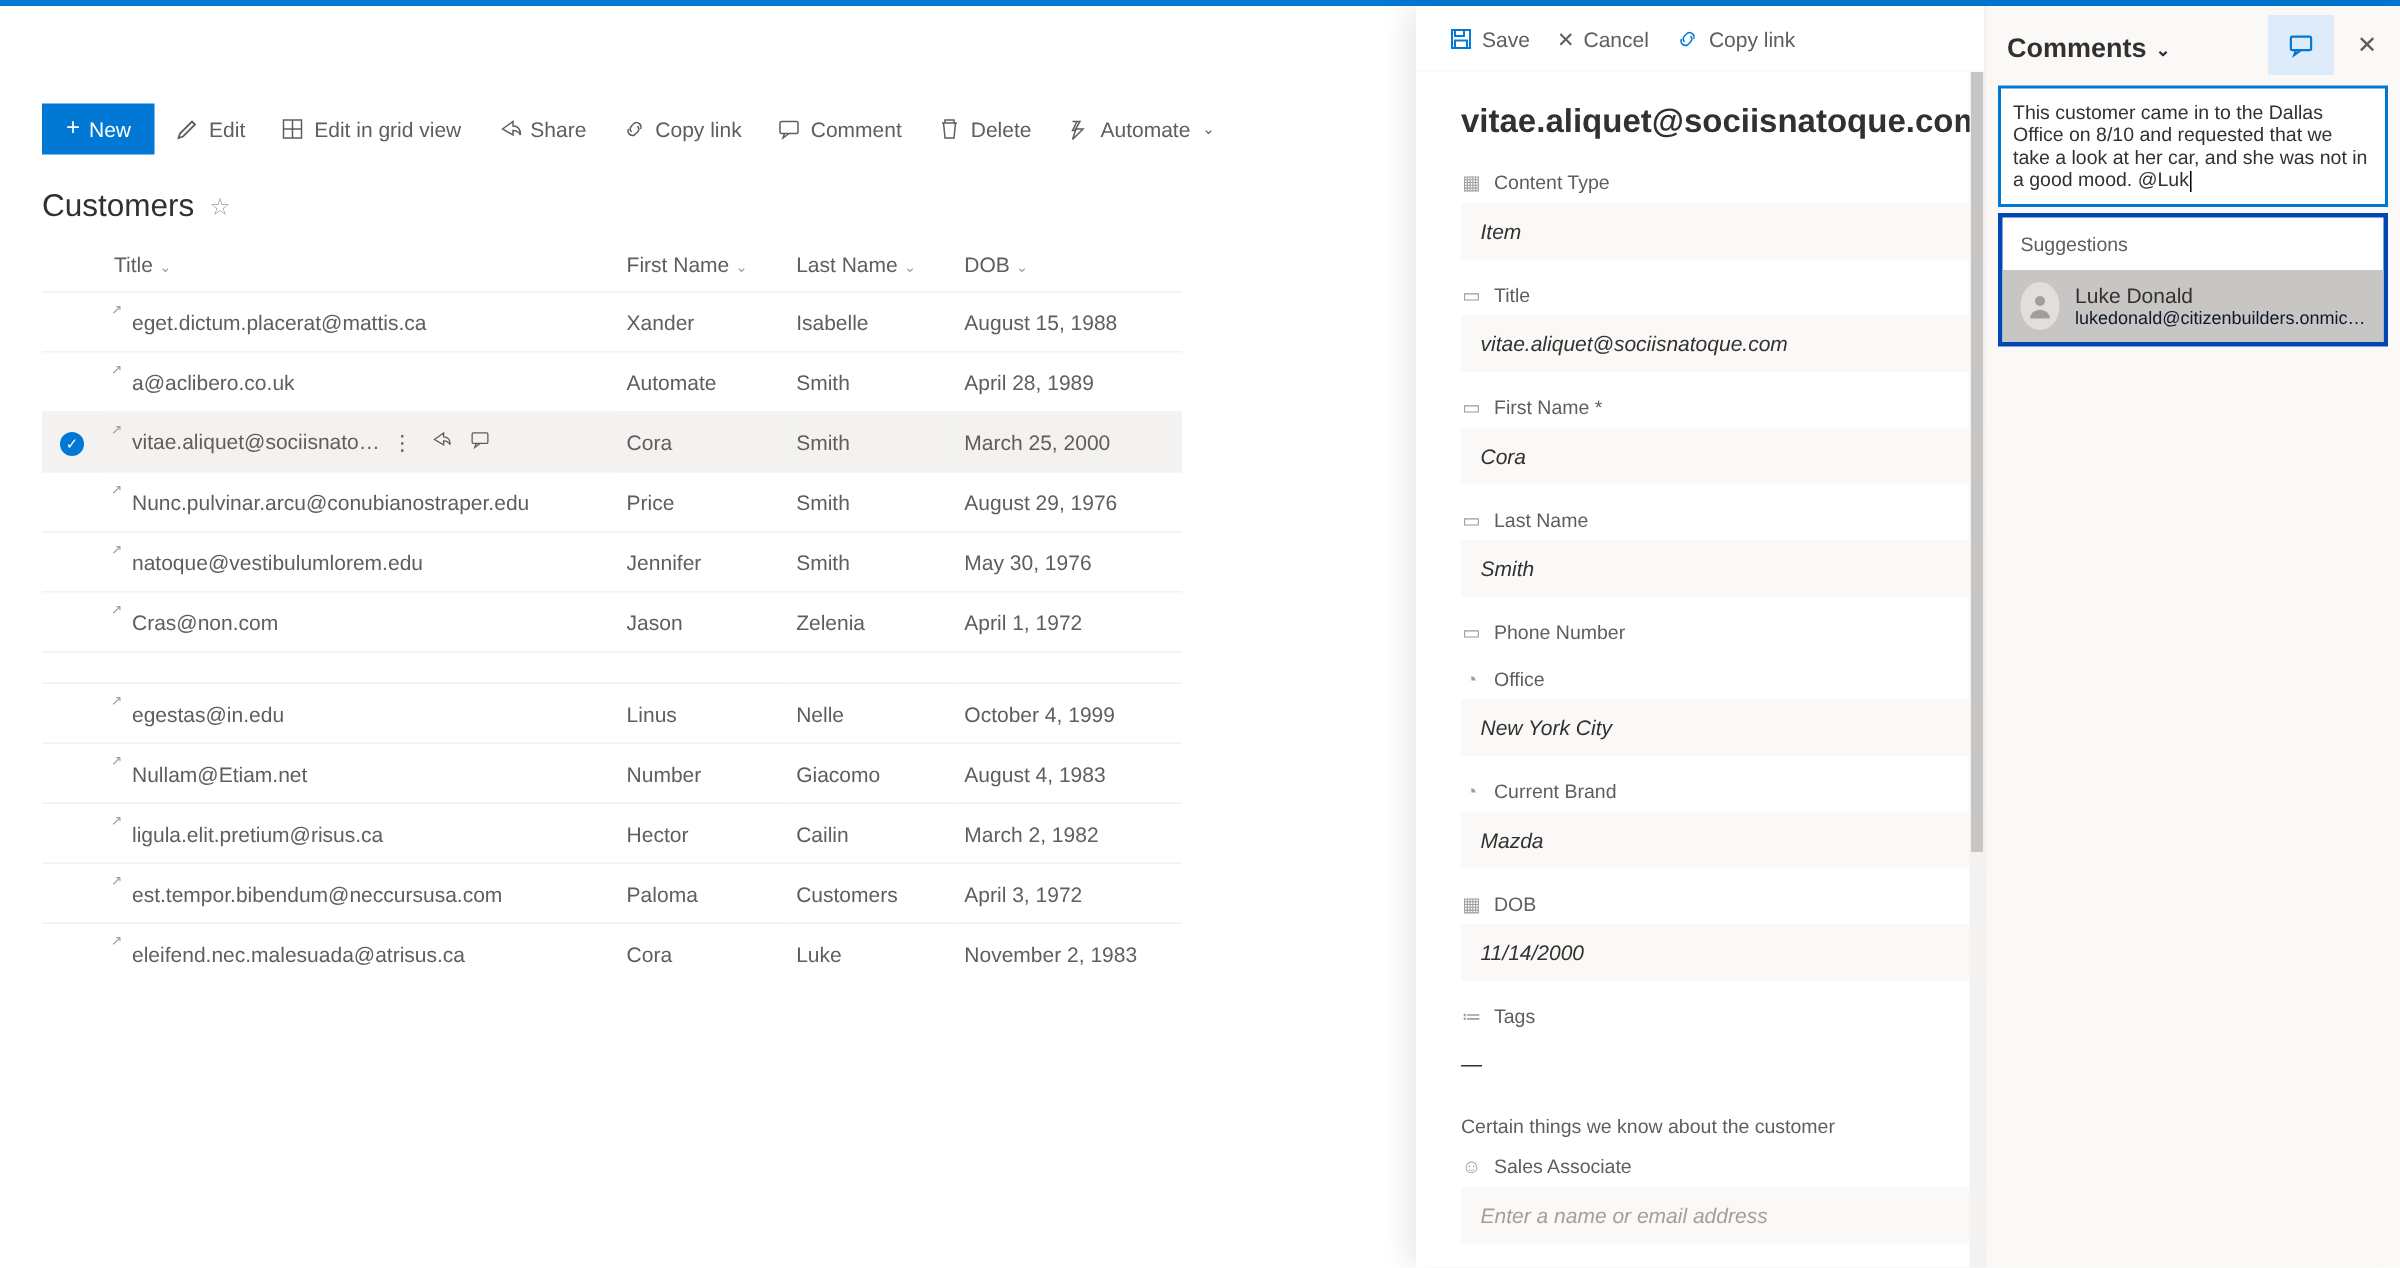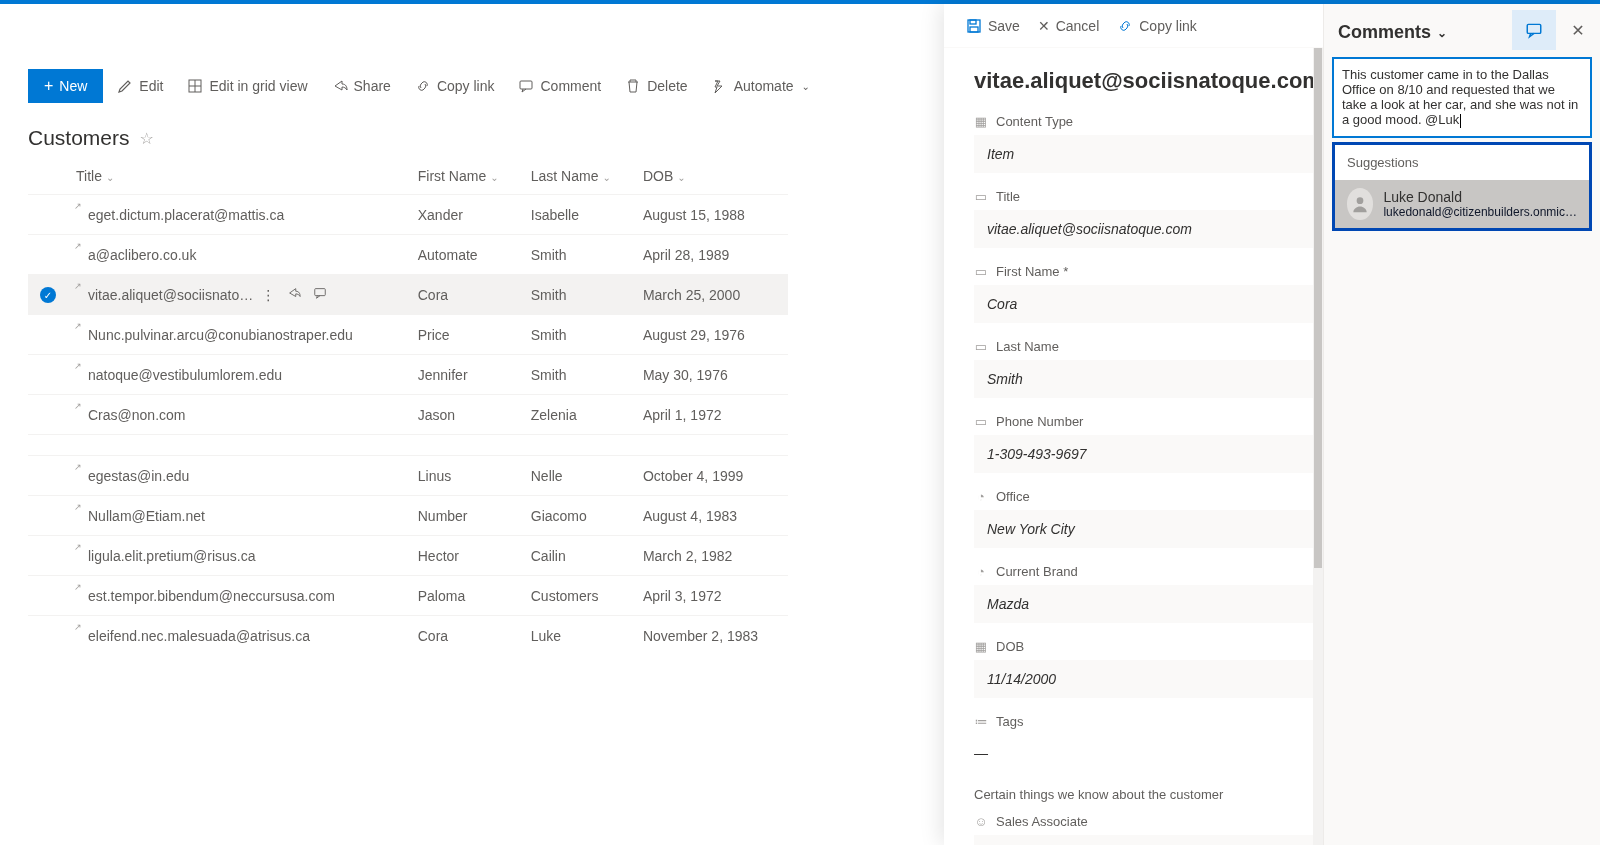--- a/index.html
+++ b/index.html
@@ -285,21 +285,20 @@
             <span>Last Name</span>
           </div>
         <div class="field-box">Smith</div>
       </div>
 
       <div class="field">
         <div class="field-label">
             <span class="fi">▭</span>
             <span>Phone Number</span>
           </div>
-        <div class="field-box">1-309-493-9697</div>
       </div>
 
       <div class="field">
         <div class="field-label">
             <span class="fi">◔</span>
             <span>Office</span>
           </div>
         <div class="field-box">New York City</div>
       </div>
 

